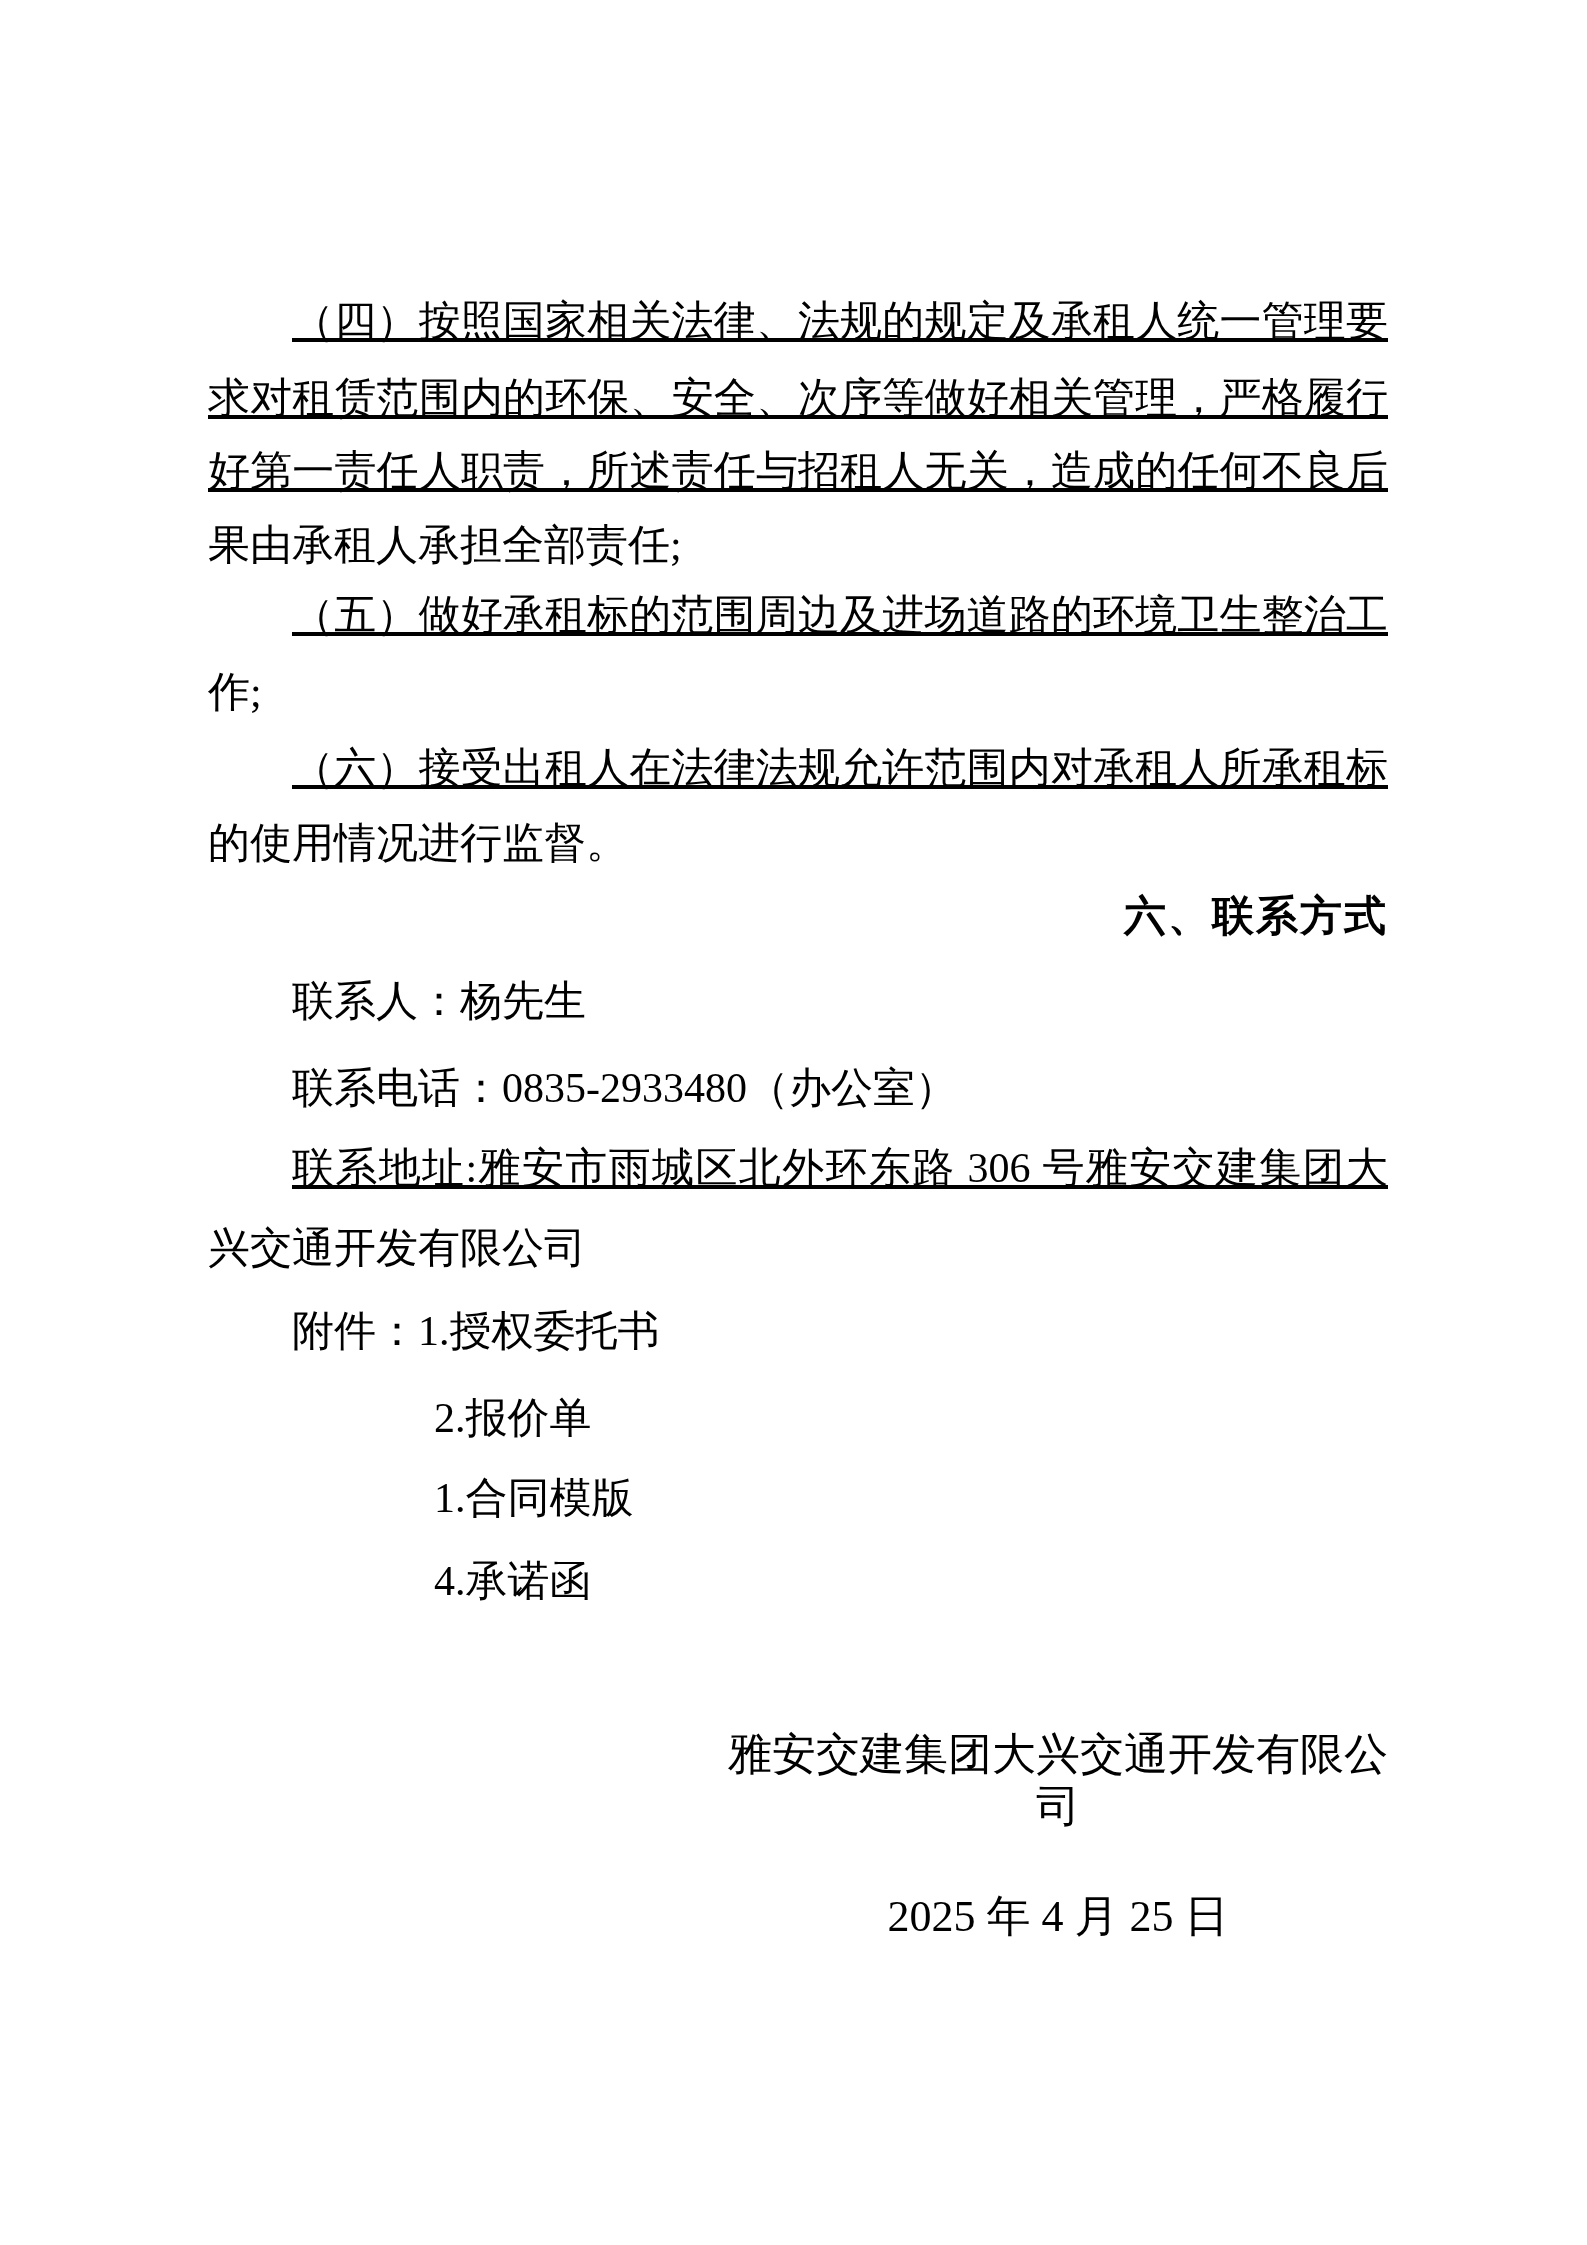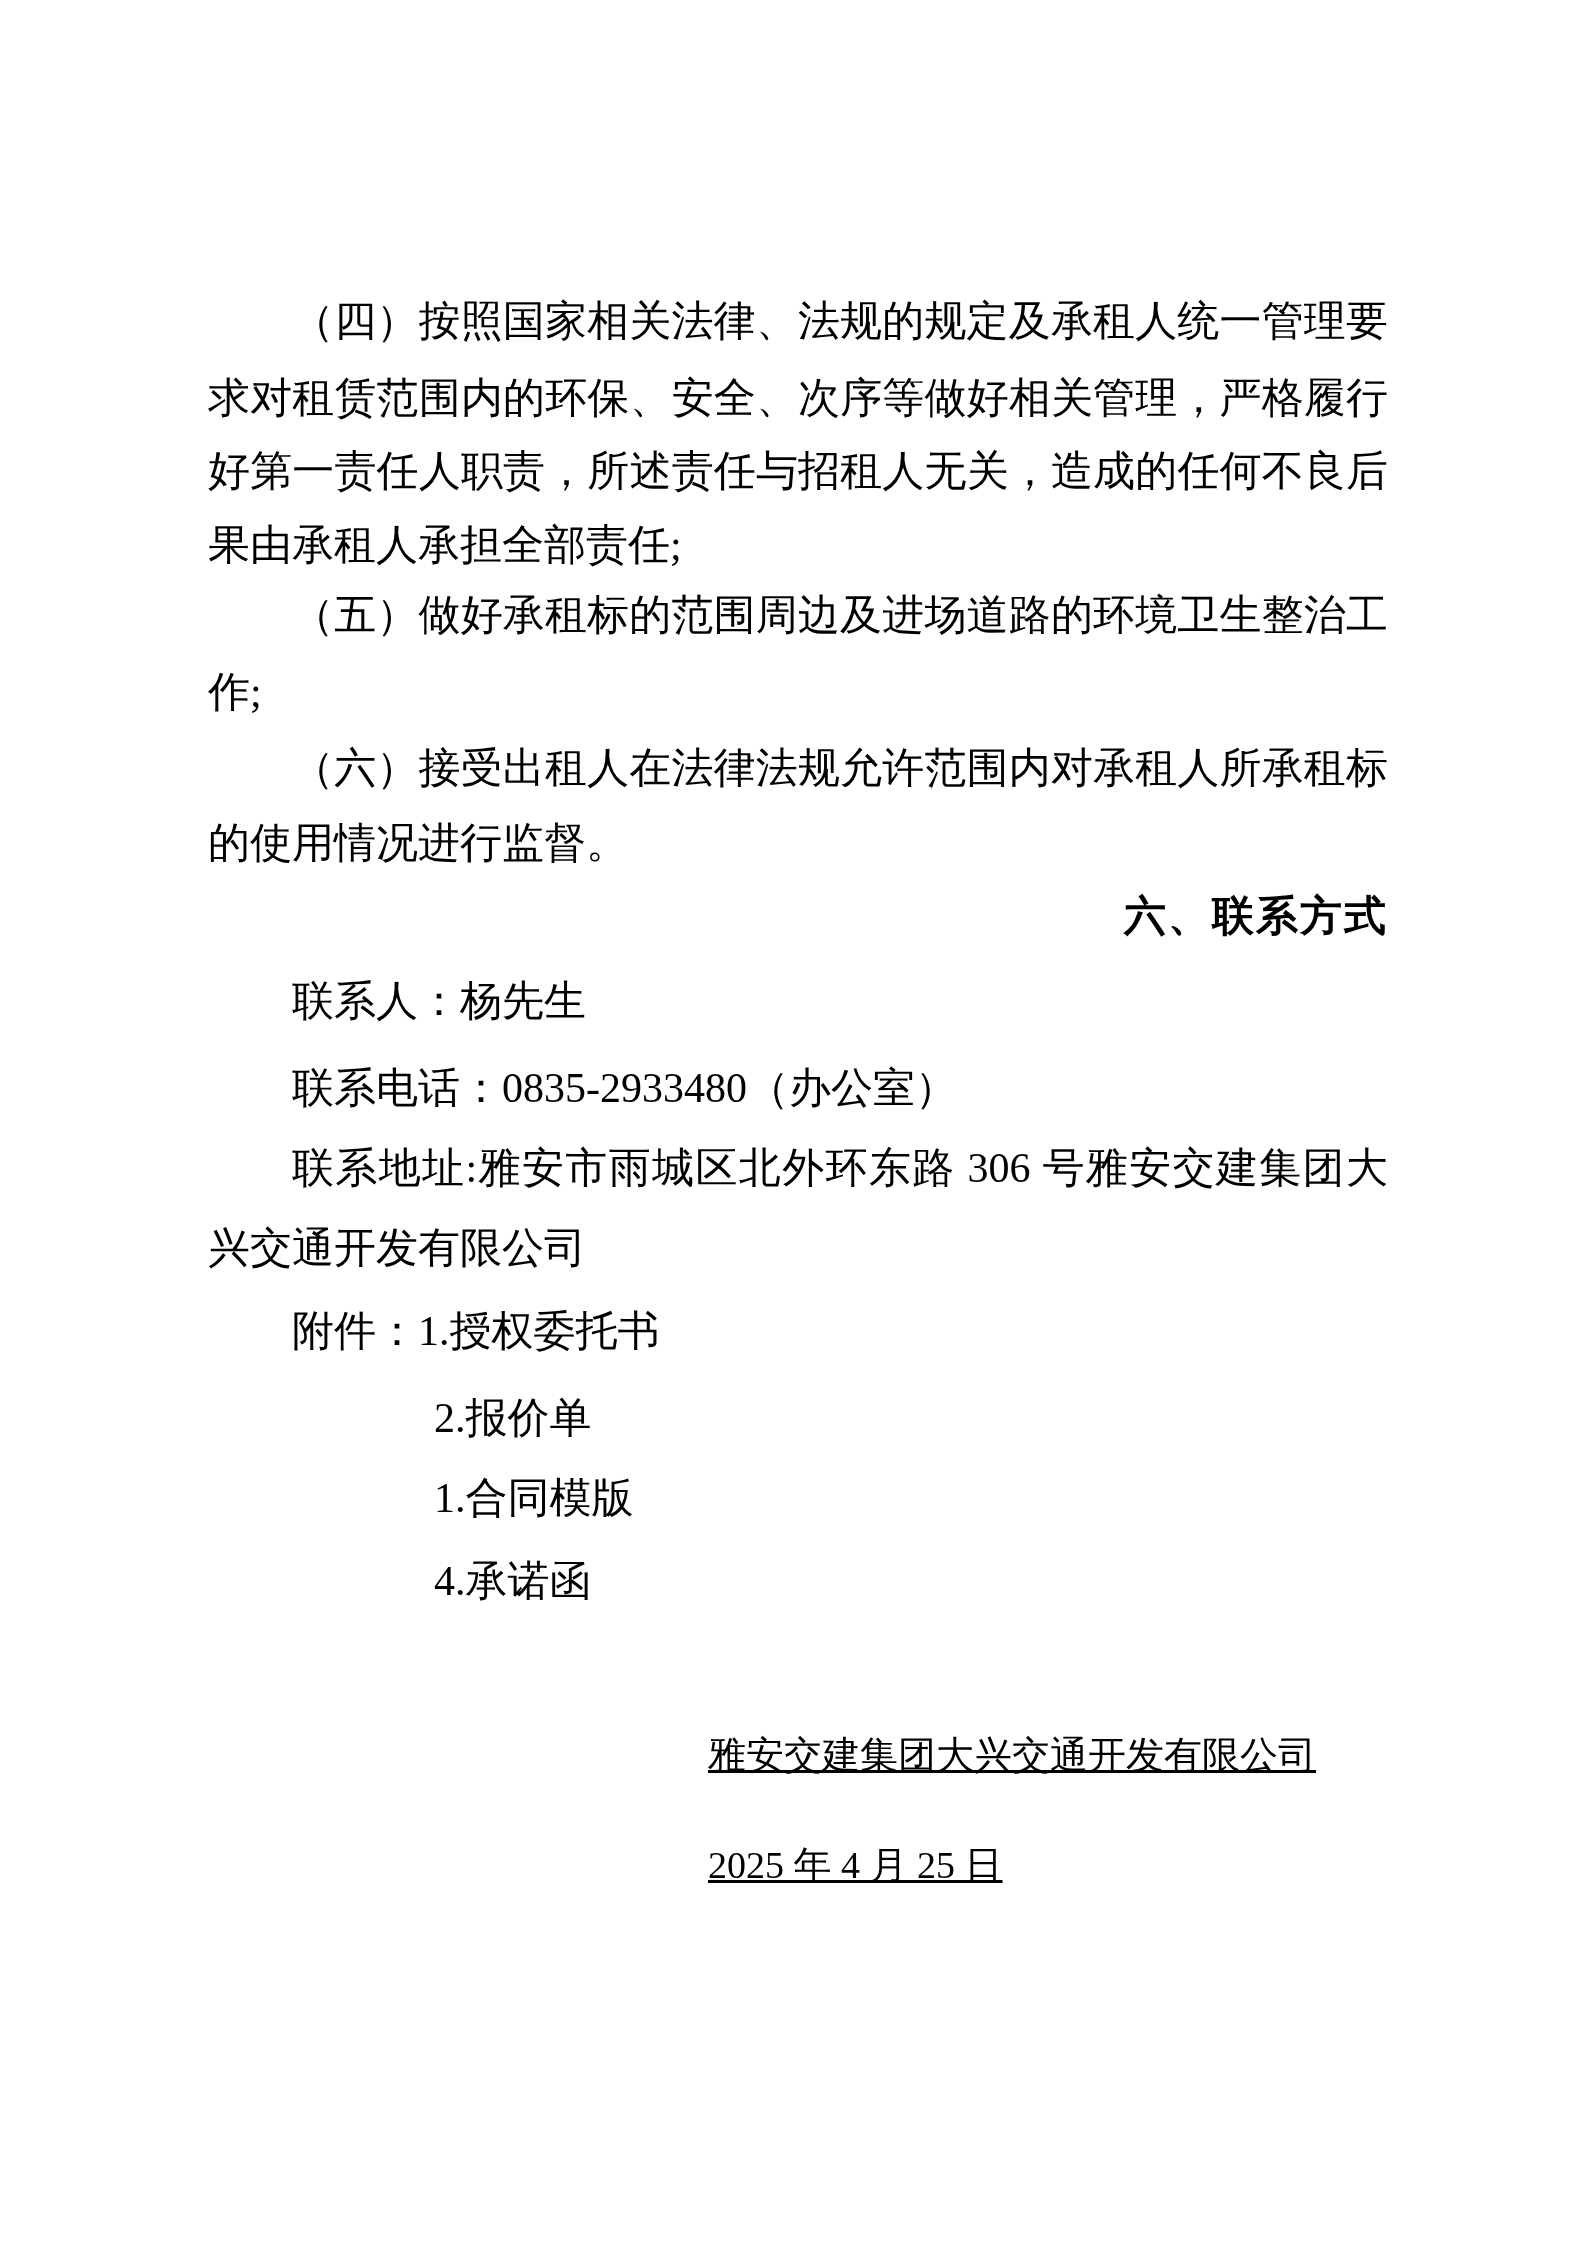--- a/index.html
+++ b/index.html
@@ -23,20 +23,21 @@
     font-size:42px;
     line-height:52px;
     color:#000000;
     white-space:nowrap;
   }
   
   .jf{
     white-space:normal;
     text-align:justify;
     text-align-last:justify;
+    text-decoration:underline;
   }
   
   .ind{ text-indent:84px; }
   
   .sub{ text-indent:226px; }
   
   .hd{
     font-family:"Liberation Sans","DejaVu Sans",sans-serif;
     font-weight:700;
     letter-spacing:2px;
@@ -57,24 +58,24 @@
   .l13{top:1222px}
   .l14{top:1305px}
   .l15{top:1392px}
   .l16{top:1472px}
   .l17{top:1555px}
   .sig-block{
     position:absolute;
     top:1729px;
     right:179px;
     width:700px;
-    font-size:38px;
+    font-size:44px;
     line-height:52px;
+    text-align:center;
     color:#000000;
-    text-decoration:underline;
   }
   .sig-date{ margin-top:58px; }
 </style>
 </head>
 <body>
 
 <div class="page">
 
   <div class="ln l1 ind jf">（四）按照国家相关法律、法规的规定及承租人统一管理要</div>
   <div class="ln l2 jf">求对租赁范围内的环保、安全、次序等做好相关管理，严格履行</div>

